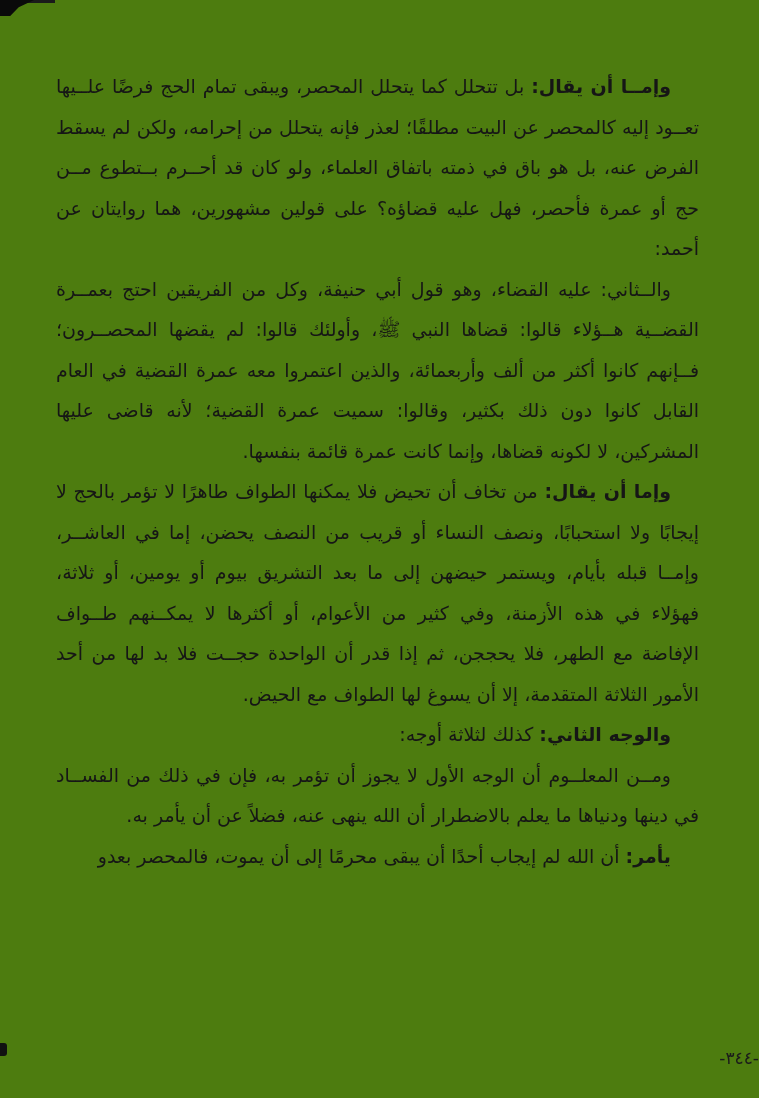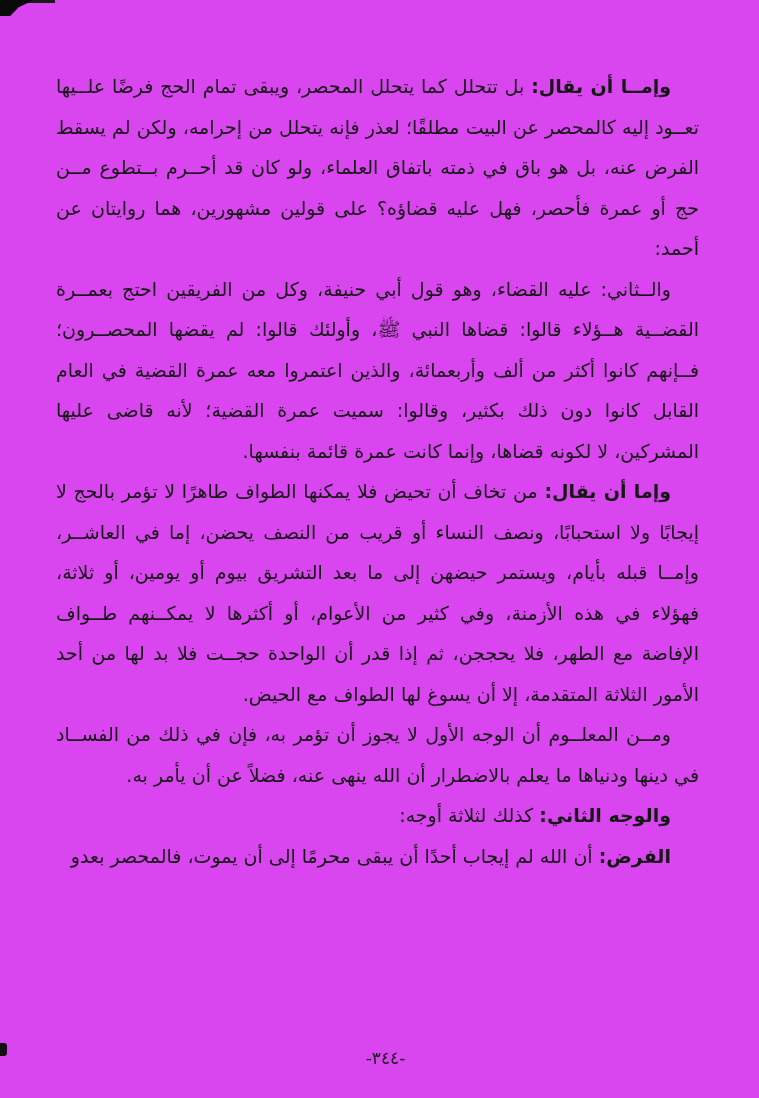--- a/index.html
+++ b/index.html
@@ -6,21 +6,21 @@
   html, body {
     margin: 0;
     padding: 0;
     background: #ffffff;
   }
   .page {
     position: relative;
     width: 759px;
     height: 1098px;
     margin: 0 auto;
-    background: #d946ef;
+    background: #4d7c0f;
     overflow: hidden;
     font-family: "DejaVu Sans", sans-serif;
     direction: rtl;
     color: #161616;
   }
   
   .artifact-tl {
     position: absolute;
     top: 0;
     left: 0;
@@ -62,40 +62,39 @@
     text-indent: 28px;
   }
   .text-block strong {
     font-weight: bold;
   }
   .page-number {
     position: absolute;
     bottom: 30px;
     left: 0;
     right: 0;
-    text-align: center;
     font-size: 17px;
     letter-spacing: 1px;
     color: #1b1b1b;
     margin-left: 12px;
   }
 </style>
 </head>
 <body>
 
 <div class="page">
 
   <div class="artifact-tl-line"></div>
   <div class="artifact-tl"></div>
   <div class="artifact-bl"></div>
 
   <main class="text-block">
     <p><strong>وإمــا أن يقال:</strong><span> بل تتحلل كما يتحلل المحصر، ويبقى تمام الحج فرضًا علــيها تعــود إليه كالمحصر عن البيت مطلقًا؛ لعذر فإنه يتحلل من إحرامه، ولكن لم يسقط الفرض عنه، بل هو باق في ذمته باتفاق العلماء، ولو كان قد أحــرم بــتطوع مــن حج أو عمرة فأحصر، فهل عليه قضاؤه؟ على قولين مشهورين، هما روايتان عن أحمد:</span></p>
     <p><strong></strong><span>والــثاني: عليه القضاء، وهو قول أبي حنيفة، وكل من الفريقين احتج بعمــرة القضــية هــؤلاء قالوا: قضاها النبي ﷺ، وأولئك قالوا: لم يقضها المحصــرون؛ فــإنهم كانوا أكثر من ألف وأربعمائة، والذين اعتمروا معه عمرة القضية في العام القابل كانوا دون ذلك بكثير، وقالوا: سميت عمرة القضية؛ لأنه قاضى عليها المشركين، لا لكونه قضاها، وإنما كانت عمرة قائمة بنفسها.</span></p>
     <p><strong>وإما أن يقال:</strong><span> من تخاف أن تحيض فلا يمكنها الطواف طاهرًا لا تؤمر بالحج لا إيجابًا ولا استحبابًا، ونصف النساء أو قريب من النصف يحضن، إما في العاشــر، وإمــا قبله بأيام، ويستمر حيضهن إلى ما بعد التشريق بيوم أو يومين، أو ثلاثة، فهؤلاء في هذه الأزمنة، وفي كثير من الأعوام، أو أكثرها لا يمكــنهم طــواف الإفاضة مع الطهر، فلا يحججن، ثم إذا قدر أن الواحدة حجــت فلا بد لها من أحد الأمور الثلاثة المتقدمة، إلا أن يسوغ لها الطواف مع الحيض.</span></p>
+    <p><strong>والوجه الثاني:</strong><span> كذلك لثلاثة أوجه:</span></p>
     <p><strong></strong><span>ومــن المعلــوم أن الوجه الأول لا يجوز أن تؤمر به، فإن في ذلك من الفســاد في دينها ودنياها ما يعلم بالاضطرار أن الله ينهى عنه، فضلاً عن أن يأمر به.</span></p>
-    <p><strong>والوجه الثاني:</strong><span> كذلك لثلاثة أوجه:</span></p>
-    <p><strong>الفرض:</strong><span> أن الله لم إيجاب أحدًا أن يبقى محرمًا إلى أن يموت، فالمحصر بعدو</span></p>
+    <p><strong>يأمر:</strong><span> أن الله لم إيجاب أحدًا أن يبقى محرمًا إلى أن يموت، فالمحصر بعدو</span></p>
   </main>
 
   <footer class="page-number">-٣٤٤-</footer>
 
 </div>
 
 </body></html>

